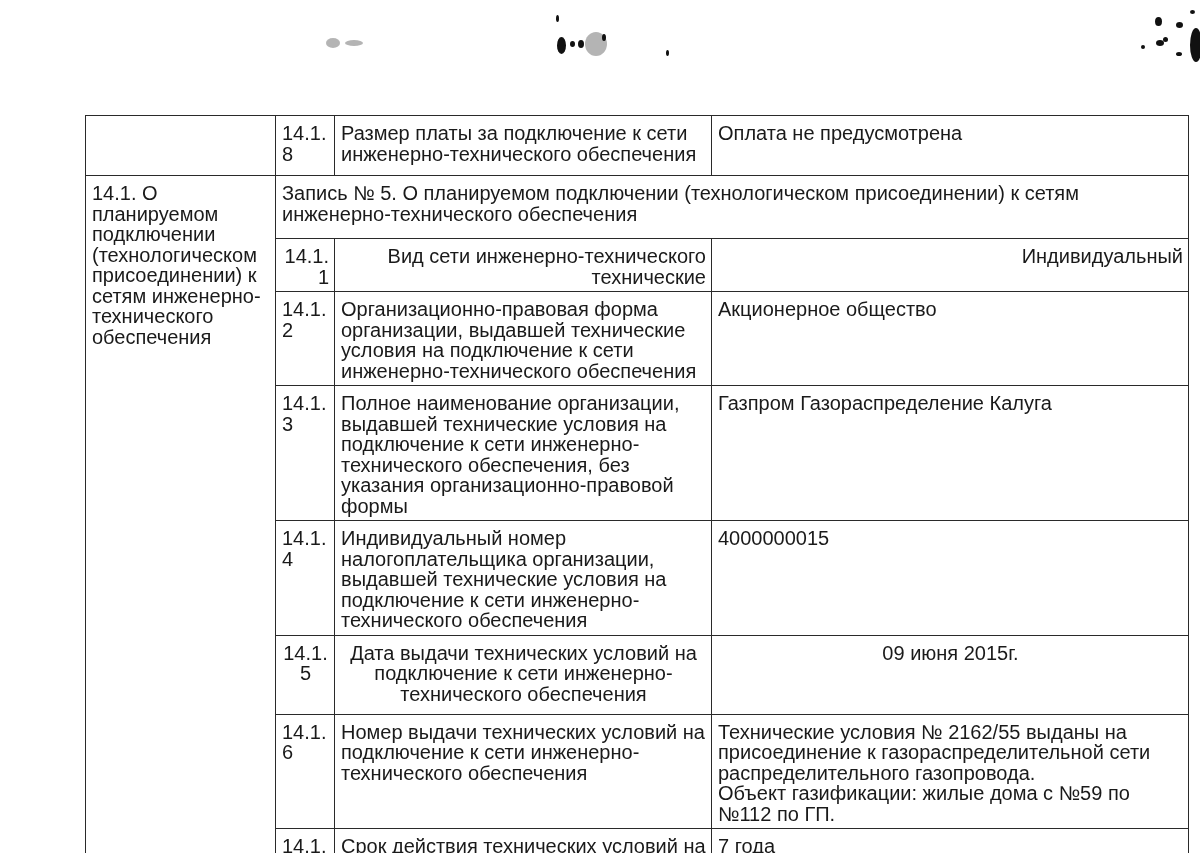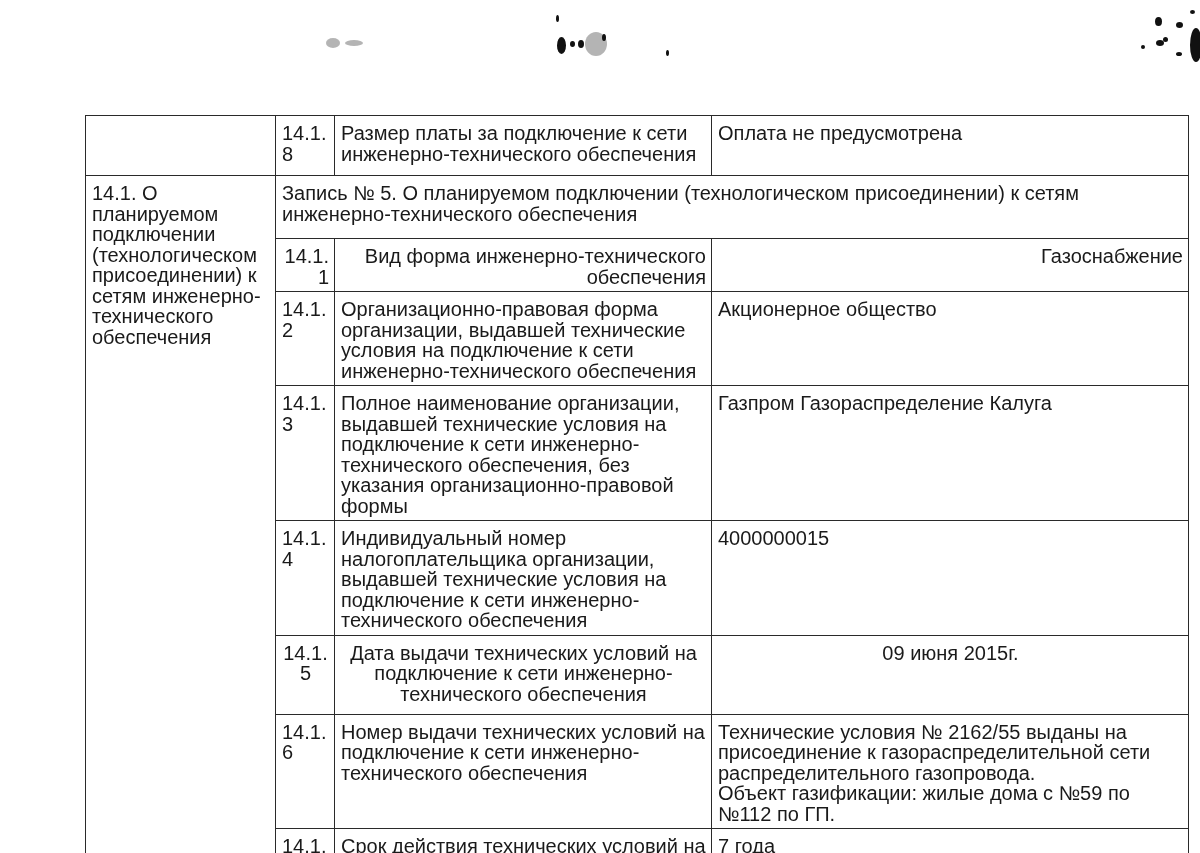--- a/index.html
+++ b/index.html
@@ -62,23 +62,23 @@
       <td class="num">14.1.8</td>
       <td>Размер платы за подключение к сети инженерно-технического обеспечения</td>
       <td>Оплата не предусмотрена</td>
     </tr>
     <tr style="height:63px;">
       <td class="label" rowspan="8">14.1. О планируемом подключении (технологическом присоединении) к сетям инженерно-технического обеспечения</td>
       <td colspan="3">Запись № 5. О планируемом подключении (технологическом присоединении) к сетям инженерно-технического обеспечения</td>
     </tr>
     <tr style="height:34px;text-align:right;">
       <td class="num">14.1.1</td>
-      <td>Вид форма инженерно-технического обеспечения</td>
+      <td>Вид сети инженерно-технического технические</td>
       <td>
-          <span class="line">Газоснабжение</span>
+          <span class="line">Индивидуальный</span>
         </td>
     </tr>
     <tr style="height:78px;">
       <td class="num">14.1.2</td>
       <td>Организационно-правовая форма организации, выдавшей технические условия на подключение к сети инженерно-технического обеспечения</td>
       <td>
           <span class="line">Акционерное общество</span>
         </td>
     </tr>
     <tr style="height:132px;">

